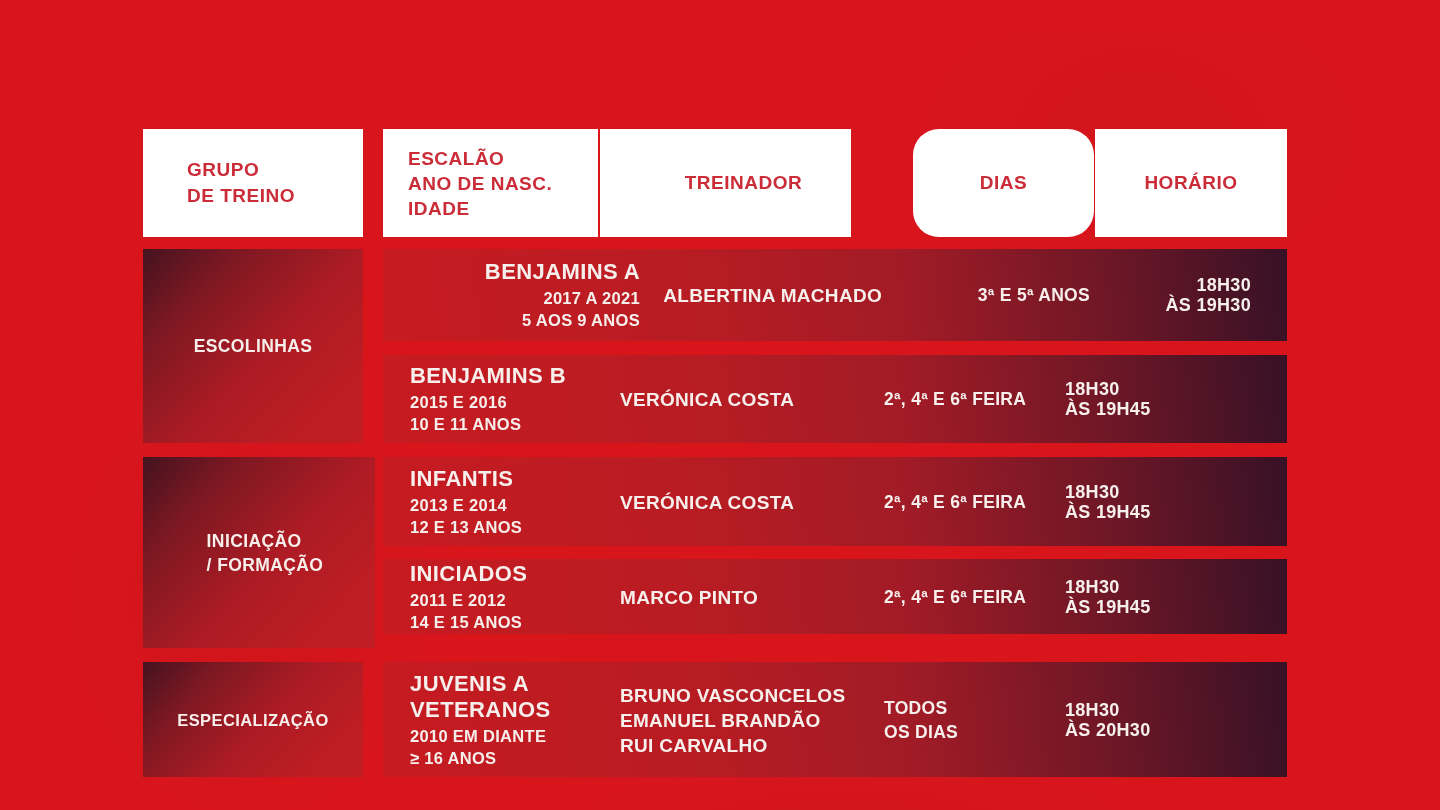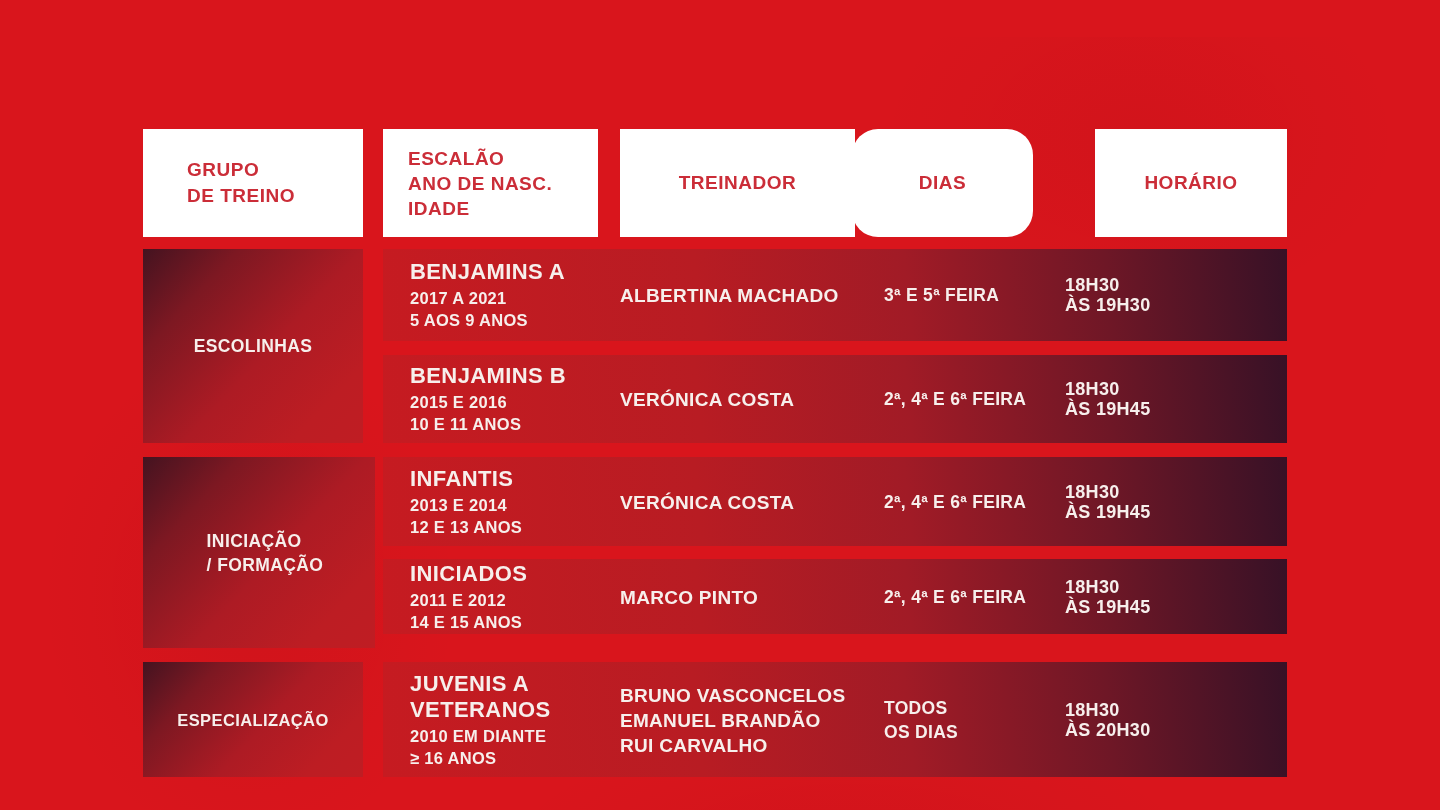--- a/index.html
+++ b/index.html
@@ -25,43 +25,43 @@
 
   
   .hbox {
     position: absolute; top: 92px; height: 108px; background: #ffffff;
     display: flex; align-items: center;
     color: #cb2d38; font-size: 19px; line-height: 26px; letter-spacing: 0.5px;
   }
   .hbox.center { justify-content: center; text-align: center; }
   .h-grupo   { left: 143px;  width: 220px; padding-left: 44px; box-sizing: border-box; }
   .h-escalao { left: 383px;  width: 215px; padding-left: 25px; box-sizing: border-box; line-height: 25px; }
-  .h-trein   { left: 620px;  width: 235px; }
-  .h-dias    { left: 852px;  width: 181px; border-radius: 26px; }
+  .h-trein   { left: 600px;  width: 215px; padding-left: 36px; }
+  .h-dias    { left: 913px;  width: 181px; border-radius: 26px; }
   .h-hora    { left: 1095px; width: 192px; }
 
   
   .gcell {
     position: absolute; left: 143px; width: 220px;
     background: linear-gradient(133deg, #441320 0%, #7d1822 24%, #ad1b24 55%, #bd1d23 82%, #bf1d23 100%);
     color: #f7efec; display: flex; align-items: center; justify-content: center;
     font-size: 17.5px; line-height: 24px; letter-spacing: 0.4px; text-align: center;
   }
   .g-escolinhas { top: 212px; height: 194px; }
   .g-iniciacao  { top: 420px; height: 191px; padding-left: 12px; }
   .g-iniciacao .glabel { text-align: left; }
   .g-especial   { top: 625px; height: 115px; font-size: 16.5px; }
 
   
   .rowbar {
     position: absolute; left: 383px; width: 904px;
     background: linear-gradient(84deg, #c61b21 0%, #b81c23 35%, #a11b26 58%, #6e1726 80%, #371126 100%);
     color: #f7efec;
   }
-  .r0 { top: 212px; height: 92px; }
+  .r0 { top: 212px; height: 92px; text-align: right; }
   .r1 { top: 318px; height: 88px; }
   .r2 { top: 420px; height: 89px; }
   .r3 { top: 522px; height: 75px; }
   .r4 { top: 625px; height: 115px; }
 
   .cell { position: absolute; top: 50%; transform: translateY(-50%); letter-spacing: 0.3px; }
   .c-esc { left: 27px;  width: 230px; }
   .c-tre { left: 237px; width: 262px; font-size: 19px; line-height: 25px; }
   .c-dia { left: 501px; width: 206px; font-size: 17.5px; line-height: 24px; }
   .c-hor { left: 682px; width: 186px; font-size: 18px; line-height: 20px; }
@@ -110,21 +110,21 @@
     <span class="glabel preline">ESPECIALIZAÇÃO</span>
   </div>
 
   <div class="rowbar r0">
     <div class="cell c-esc">
       <div class="esc-title preline">BENJAMINS A</div>
       <div class="esc-detail preline">2017 A 2021
 5 AOS 9 ANOS</div>
     </div>
     <div class="cell c-tre preline">ALBERTINA MACHADO</div>
-    <div class="cell c-dia preline">3ª E 5ª FEIRA</div>
+    <div class="cell c-dia preline">3ª E 5ª ANOS</div>
     <div class="cell c-hor preline">18H30
 ÀS 19H30</div>
   </div>
 
   <div class="rowbar r1">
     <div class="cell c-esc">
       <div class="esc-title preline">BENJAMINS B</div>
       <div class="esc-detail preline">2015 E 2016
 10 E 11 ANOS</div>
     </div>

